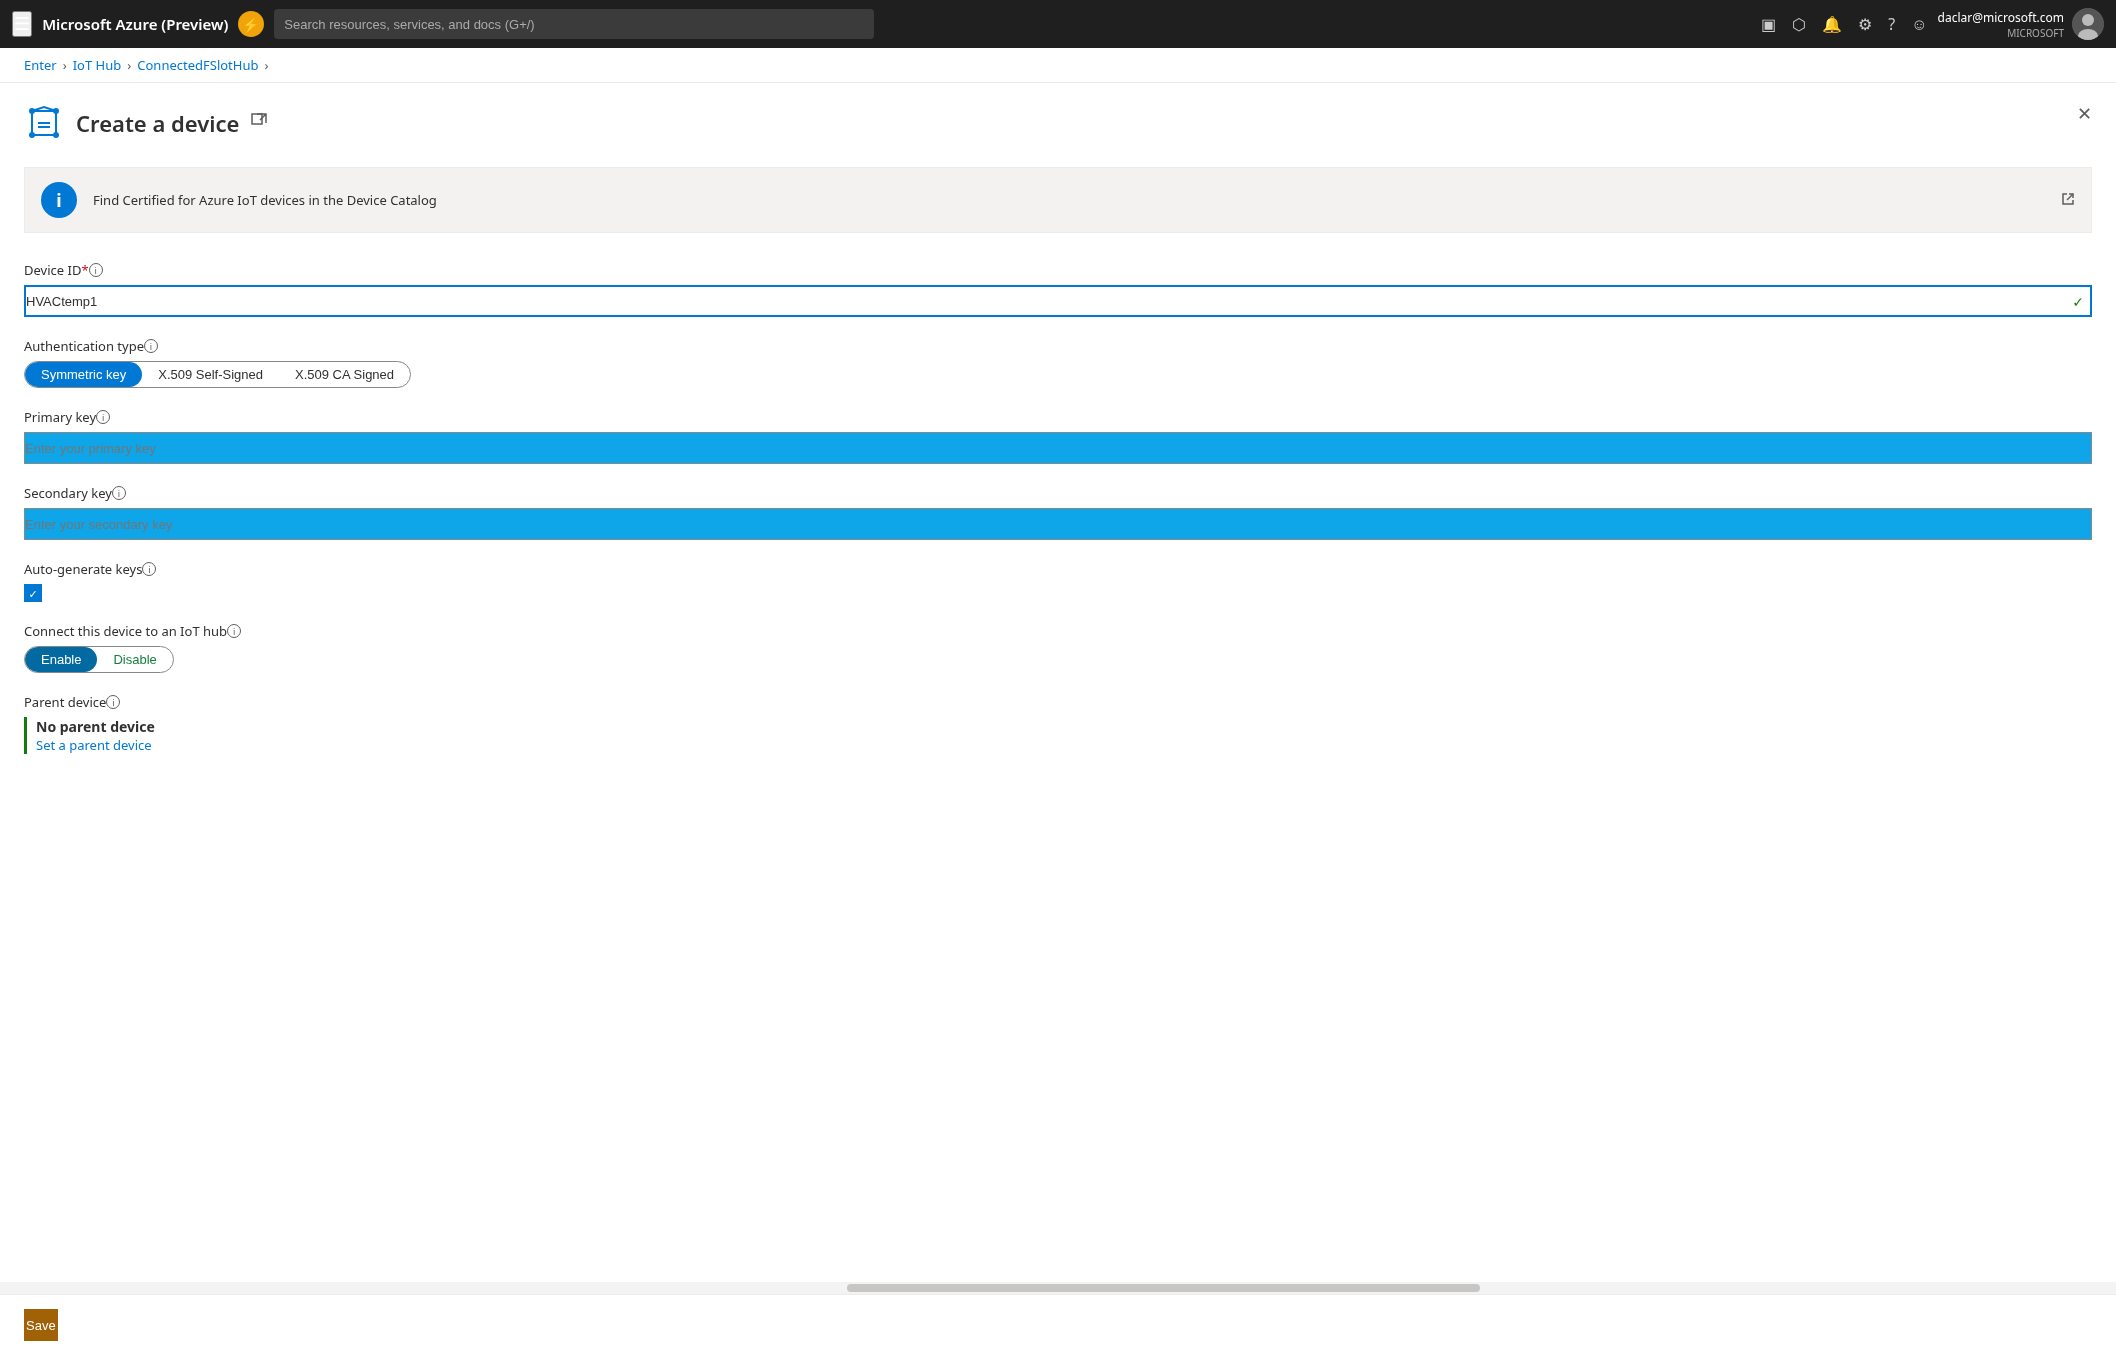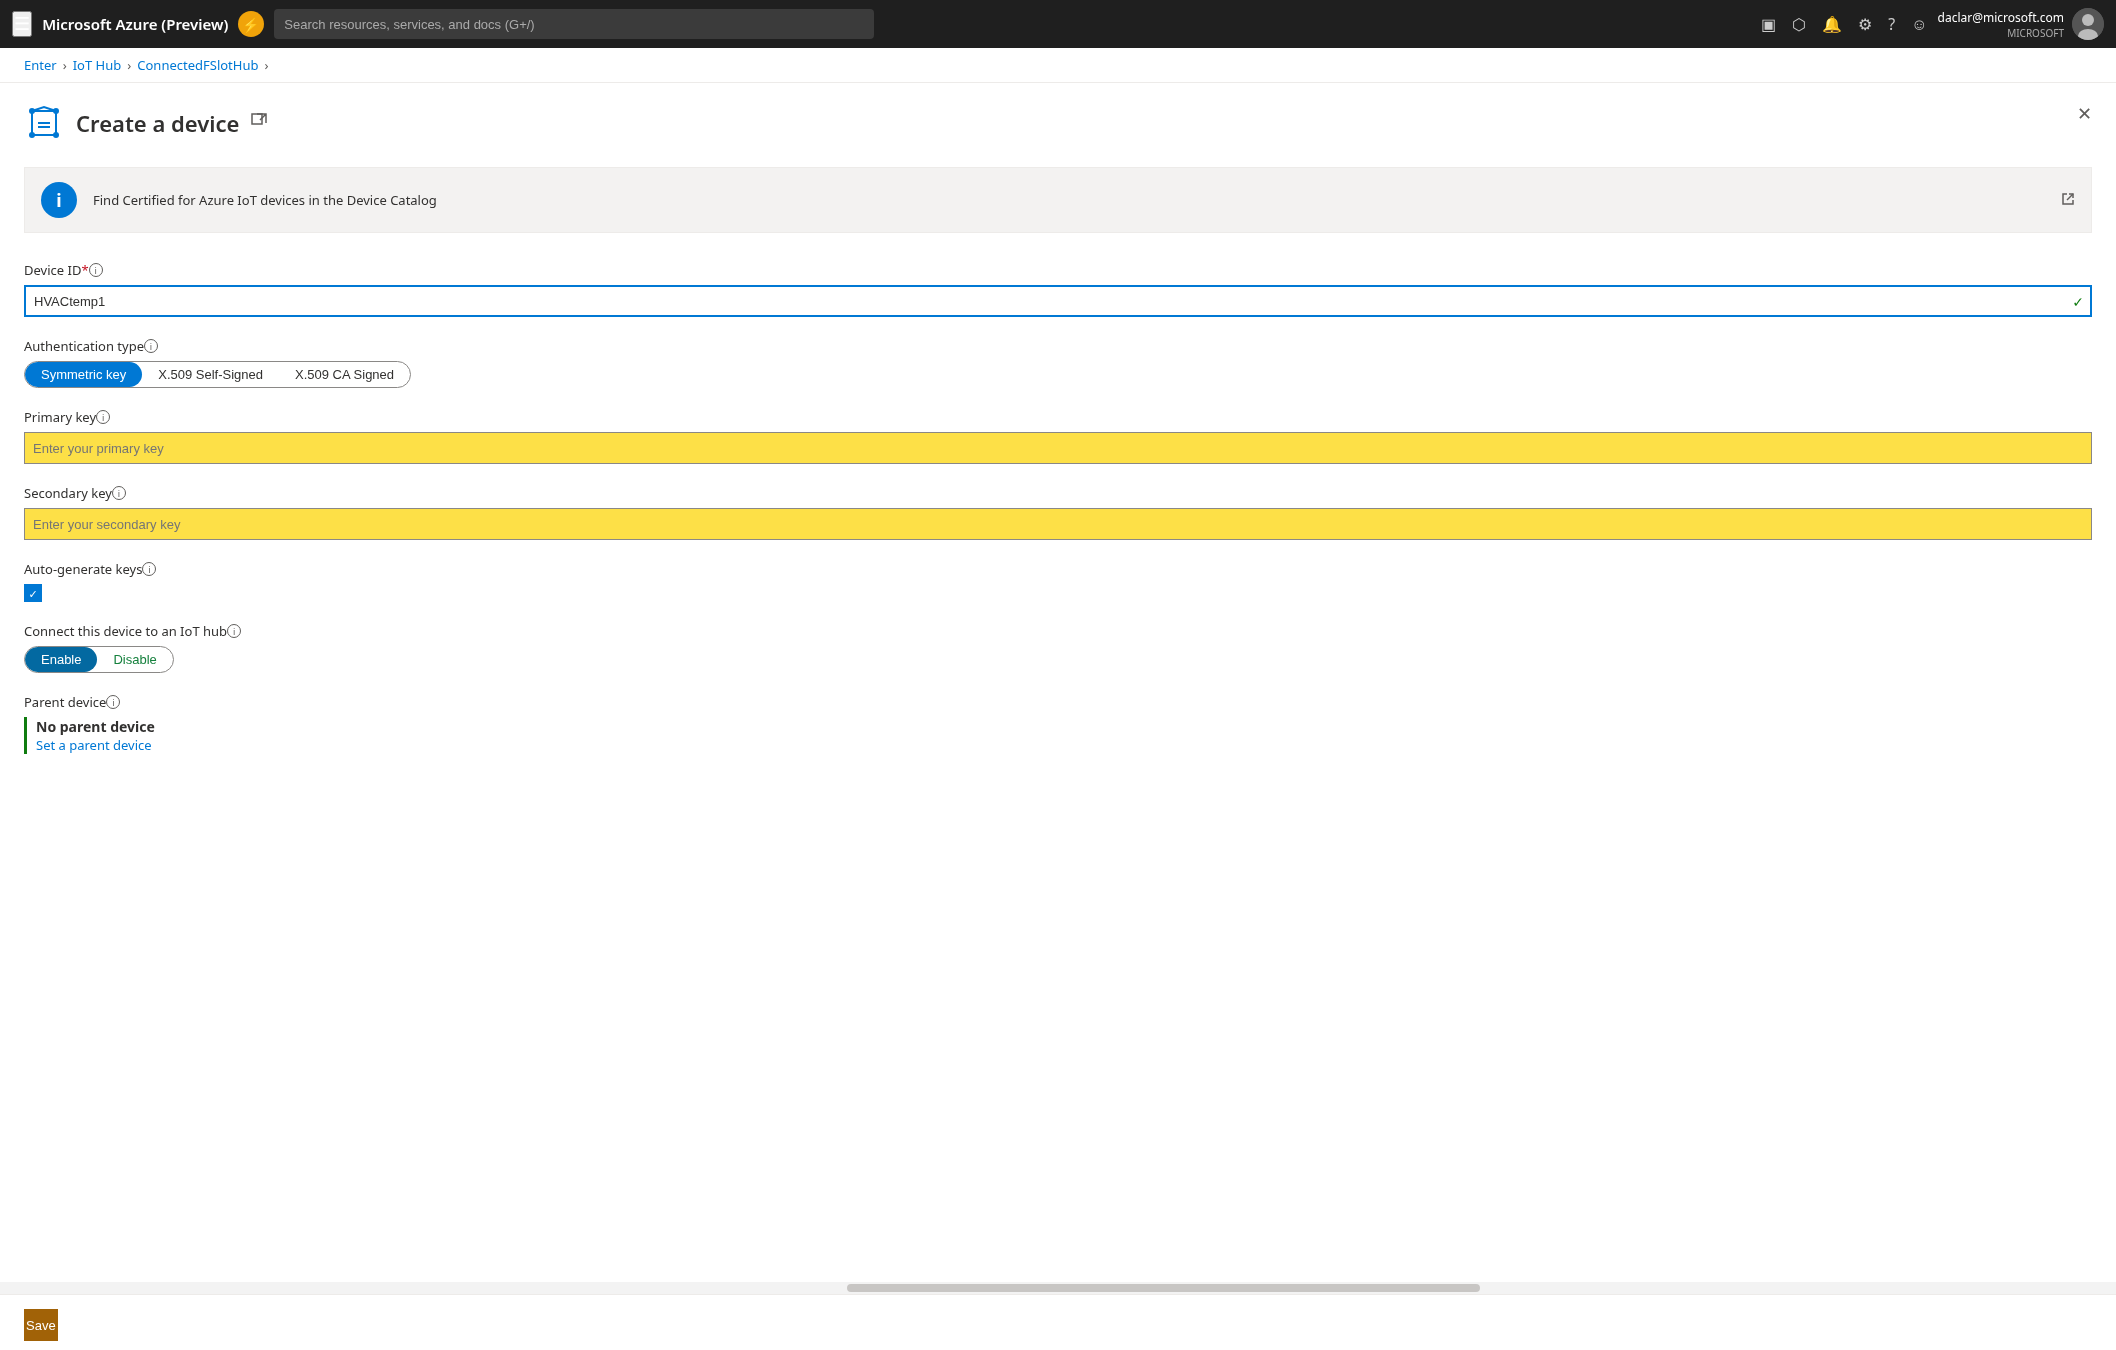--- a/index.html
+++ b/index.html
@@ -84,25 +84,25 @@
       display: flex; align-items: center; 
       font-size: 13px; color: #323130; margin-bottom: 6px;
     }
     .field-label .required { color: #c50f1f; }
     .field-label .info-circle {
       width: 14px; height: 14px; border: 1px solid #605e5c; border-radius: 50%;
       display: flex; align-items: center; justify-content: center; font-size: 9px; color: #605e5c; cursor: pointer;
     }
     .text-input {
       width: 100%; height: 32px; border: 1px solid #8a8886;
-      padding: 0 8px; font-size: 13px; color: #323130; background: #fff;
+      padding: 0 0; font-size: 13px; color: #323130; background: #fff;
       outline: none;
     }
     .text-input.active { border: 2px solid #0078d4; }
-    .text-input.filled { background: #fde047; }
+    .text-input.filled { background: #0ea5e9; }
     .input-with-check { position: relative; }
     .input-check {
       position: absolute; right: 8px; top: 50%; transform: translateY(-50%);
       color: #107c10; font-size: 14px;
     }
 
     
     .auth-toggle {
       display: flex; align-items: center;
       border: 1px solid #8a8886; border-radius: 20px; overflow: hidden;

